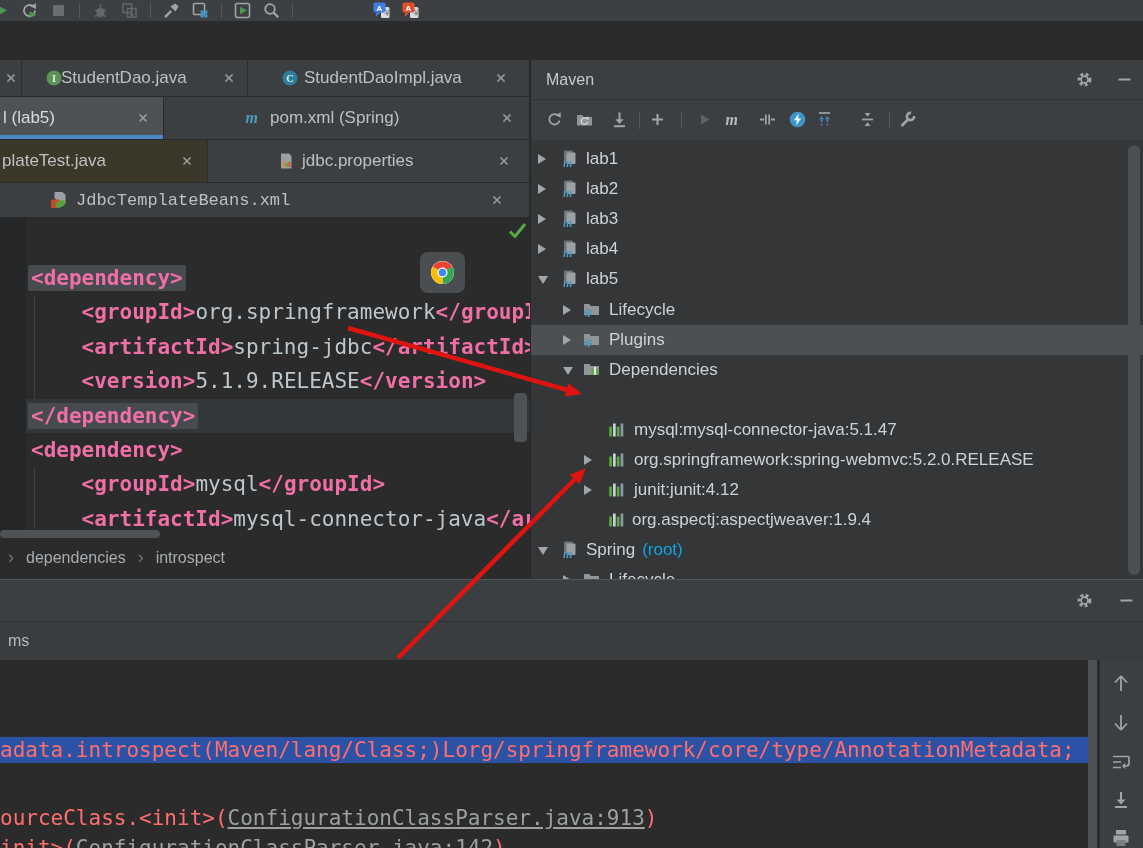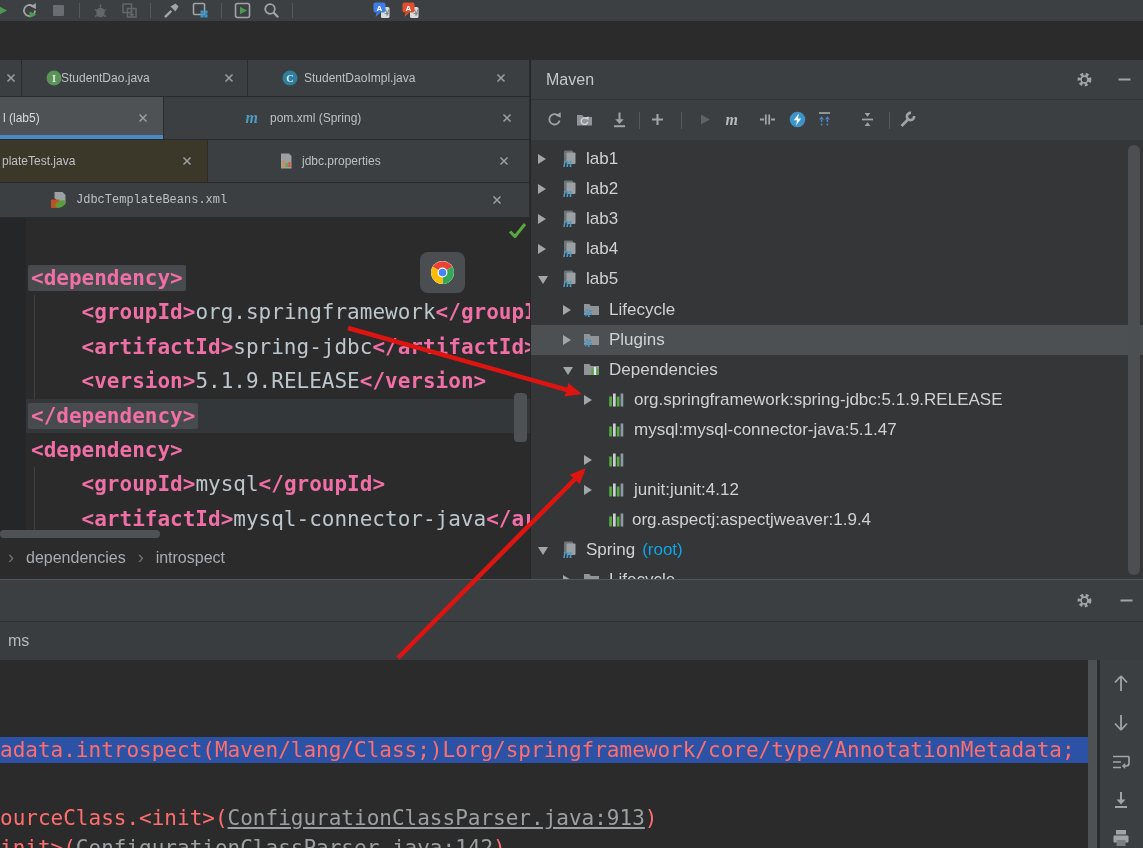--- a/index.html
+++ b/index.html
@@ -11,21 +11,21 @@
           display:flex;align-items:center;gap:12px;padding-left:0;box-sizing:border-box;overflow:hidden;}
   .tb-div{width:1px;height:15px;background:#55595b;flex:0 0 auto;}
   .tb-icon{flex:0 0 auto;}
   #gap{left:0;top:22px;width:1143px;height:38px;background:#2b2b2b;}
   #editorPane{left:0;top:60px;width:530px;height:520px;background:#2b2b2b;}
   #tabs{position:absolute;left:0;top:0;width:530px;height:158px;}
   .tabrow{position:absolute;left:0;width:530px;background:#3c3f41;border-bottom:1px solid #282a2b;box-sizing:border-box;}
   .tab{position:absolute;top:0;height:100%;background:#3c3f41;border-right:1px solid #2a2c2d;box-sizing:border-box;}
   .tab.sel{background:#4e5254;}
   .tab.test{background:#3b382a;}
-  .tab-label{position:absolute;top:50%;transform:translateY(-50%);font-size:12px;color:#bcc0c2;white-space:nowrap;}
+  .tab-label{position:absolute;top:50%;transform:translateY(-50%);font-size:17px;color:#bcc0c2;white-space:nowrap;}
   .tab.sel .tab-label{color:#d8dadc;}
   .tab-ic{position:absolute;top:50%;transform:translateY(-50%);}
   .tab-x{position:absolute;top:50%;transform:translateY(-50%);cursor:pointer;}
   .underline{position:absolute;left:0;bottom:0;height:4px;width:100%;}
   #editor{position:absolute;left:0;top:158px;width:530px;height:322px;background:#2b2b2b;overflow:hidden;}
   #gutterEl{position:absolute;left:0;top:0;width:26px;height:312px;background:#242627;}
   .codeline{position:absolute;left:31px;height:34px;font:21px/34px "DejaVu Sans Mono",monospace;white-space:pre;}
   .seg-tag{color:#ef6fa6;font-weight:bold;}
   .seg-text{color:#bcc6cd;}
   .tagbox{background:#474b4e;border-radius:2px;padding:1px 3px;margin:-1px -3px;}
@@ -476,53 +476,42 @@
           <span class="icon t-icon" style="left: 52px;">
             <svg width="17" height="17" viewBox="0 0 17 17">
               <path d="M1 3h5.3L7.8 5H16v9H1z" fill="#8f9598"></path>
               <rect x="8.3" y="7.5" width="2" height="6.5" fill="#57aa3f"></rect>
               <rect x="11" y="6" width="2" height="8" fill="#e3e7e9"></rect>
               <rect x="13.7" y="7.8" width="2" height="6.2" fill="#57aa3f"></rect>
             </svg>
           </span>
           <span class="t-label" style="left: 78px;">Dependencies</span>
         </div>
-        <div class="trow" style="top: 245px;">
-          <span class="exp-c" style="left: 53px; top: 10px;"></span>
+        <div class="trow" style="top: 275px;">
           <span class="icon t-icon" style="left: 77px;">
             <svg width="17" height="17" viewBox="0 0 17 17">
               <rect x="1.2" y="5.5" width="2.7" height="10" fill="#57aa3f"></rect>
               <rect x="5" y="2.5" width="2.7" height="13" fill="#c9cfd3"></rect>
               <rect x="8.8" y="5.5" width="2.7" height="10" fill="#57aa3f"></rect>
               <rect x="12.6" y="2.5" width="2.7" height="13" fill="#8c9aa5"></rect>
             </svg>
           </span>
-          <span class="t-label" style="left: 103px;">org.springframework:spring-jdbc:5.1.9.RELEASE</span>
-        </div>
-        <div class="trow" style="top: 275px;">
+          <span class="t-label" style="left: 103px;">mysql:mysql-connector-java:5.1.47</span>
+        </div>
+        <div class="trow" style="top: 305px;">
+          <span class="exp-c" style="left: 53px; top: 10px;"></span>
           <span class="icon t-icon" style="left: 77px;">
             <svg width="17" height="17" viewBox="0 0 17 17">
               <rect x="1.2" y="5.5" width="2.7" height="10" fill="#57aa3f"></rect>
               <rect x="5" y="2.5" width="2.7" height="13" fill="#c9cfd3"></rect>
               <rect x="8.8" y="5.5" width="2.7" height="10" fill="#57aa3f"></rect>
               <rect x="12.6" y="2.5" width="2.7" height="13" fill="#8c9aa5"></rect>
             </svg>
           </span>
-          <span class="t-label" style="left: 103px;">mysql:mysql-connector-java:5.1.47</span>
-        </div>
-        <div class="trow" style="top: 305px;">
-          <span class="exp-c" style="left: 53px; top: 10px;"></span>
-          <span class="icon t-icon" style="left: 77px;">
-            <svg width="17" height="17" viewBox="0 0 17 17">
-              <rect x="1.2" y="5.5" width="2.7" height="10" fill="#57aa3f"></rect>
-              <rect x="5" y="2.5" width="2.7" height="13" fill="#c9cfd3"></rect>
-              <rect x="8.8" y="5.5" width="2.7" height="10" fill="#57aa3f"></rect>
-              <rect x="12.6" y="2.5" width="2.7" height="13" fill="#8c9aa5"></rect>
-            </svg>
-          </span>
+          <span class="t-label" style="left: 103px;">org.springframework:spring-webmvc:5.2.0.RELEASE</span>
         </div>
         <div class="trow" style="top: 335px;">
           <span class="exp-c" style="left: 53px; top: 10px;"></span>
           <span class="icon t-icon" style="left: 77px;">
             <svg width="17" height="17" viewBox="0 0 17 17">
               <rect x="1.2" y="5.5" width="2.7" height="10" fill="#57aa3f"></rect>
               <rect x="5" y="2.5" width="2.7" height="13" fill="#c9cfd3"></rect>
               <rect x="8.8" y="5.5" width="2.7" height="10" fill="#57aa3f"></rect>
               <rect x="12.6" y="2.5" width="2.7" height="13" fill="#8c9aa5"></rect>
             </svg>

